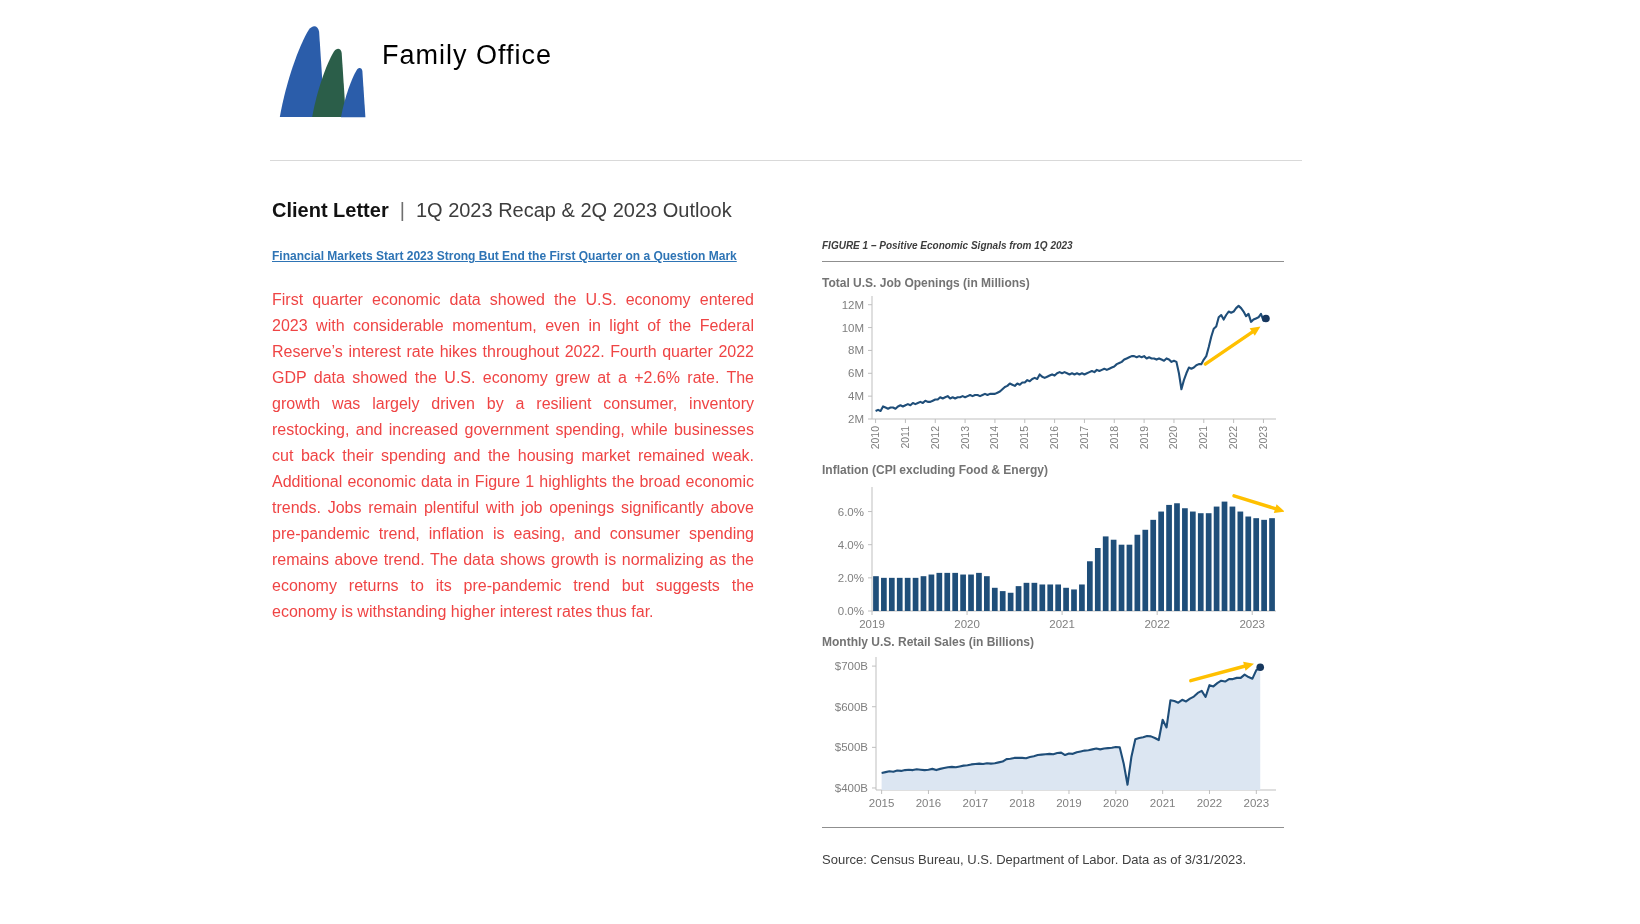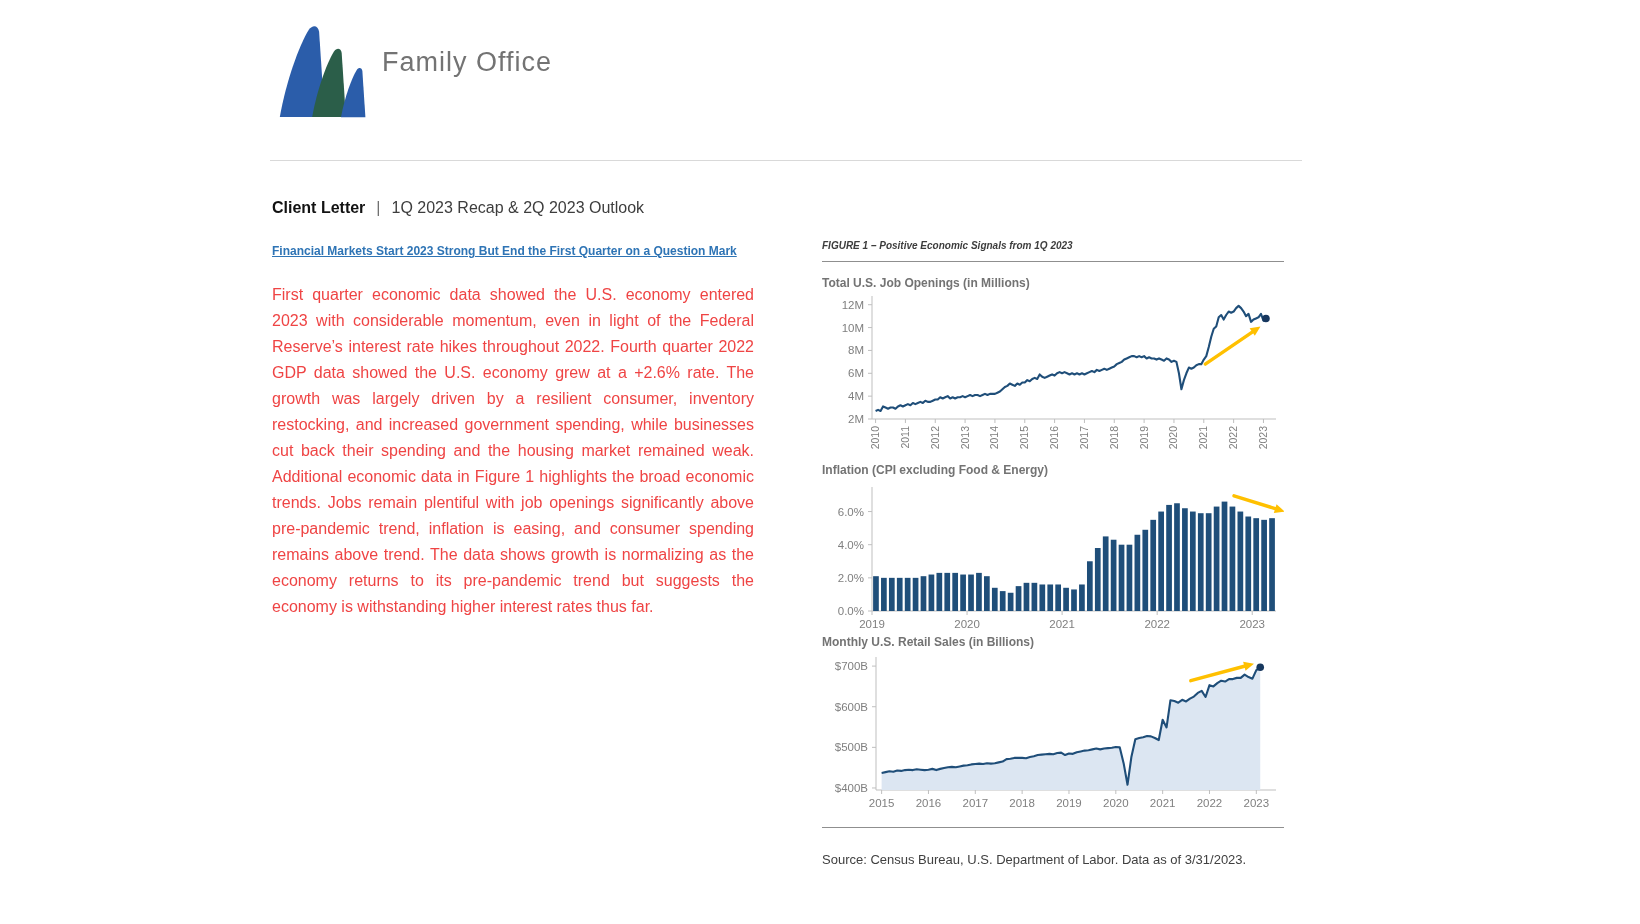--- a/index.html
+++ b/index.html
@@ -3,26 +3,26 @@
 <meta charset="utf-8">
 <style>
   html,body{margin:0;padding:0;background:#ffffff;}
   .page{position:relative;width:1640px;height:924px;background:#ffffff;
         font-family:"Liberation Sans",sans-serif;overflow:hidden;}
 
   
   .logo{position:absolute;left:278px;top:16px;display:flex;align-items:flex-start;}
   .logo-text{margin-left:14px;padding-top:18px;}
   .brand-name{font-size:45px;letter-spacing:6px;color:#1b1b1b;line-height:1;font-weight:400;}
-  .brand-sub{font-size:27px;color:#737373;letter-spacing:1px;margin-top:13px;font-weight:400;}
+  .brand-sub{font-size:27px;color:#000000;letter-spacing:1px;margin-top:6px;font-weight:400;}
   .header-rule{position:absolute;left:270px;top:160px;width:1032px;height:1px;background:#d9d9d9;}
 
   
   .left-col{position:absolute;left:272px;top:199px;width:482px;}
-  .kicker{font-size:16px;color:#3d3d3d;}
+  .kicker{font-size:20px;color:#3d3d3d;}
   .kicker .k-bold{font-weight:bold;color:#121212;}
   .kicker .sep{color:#6f6f6f;font-weight:300;padding:0 11px;}
   .headline{margin-top:25px;font-size:12px;font-weight:bold;color:#2e74b5;line-height:1.5;text-decoration:underline;}
   .body-text{margin-top:22px;font-size:16px;line-height:26px;color:#ef4444;text-align:justify;}
 
   
   .right-col{position:absolute;left:822px;top:240px;width:462px;}
   .fig-title{font-size:10px;font-weight:bold;color:#3d3d3d;font-style:italic;}
   .fig-rule{margin-top:10px;height:1px;background:#8f8f8f;}
   .chart-title{font-size:12px;font-weight:bold;color:#737373;}

